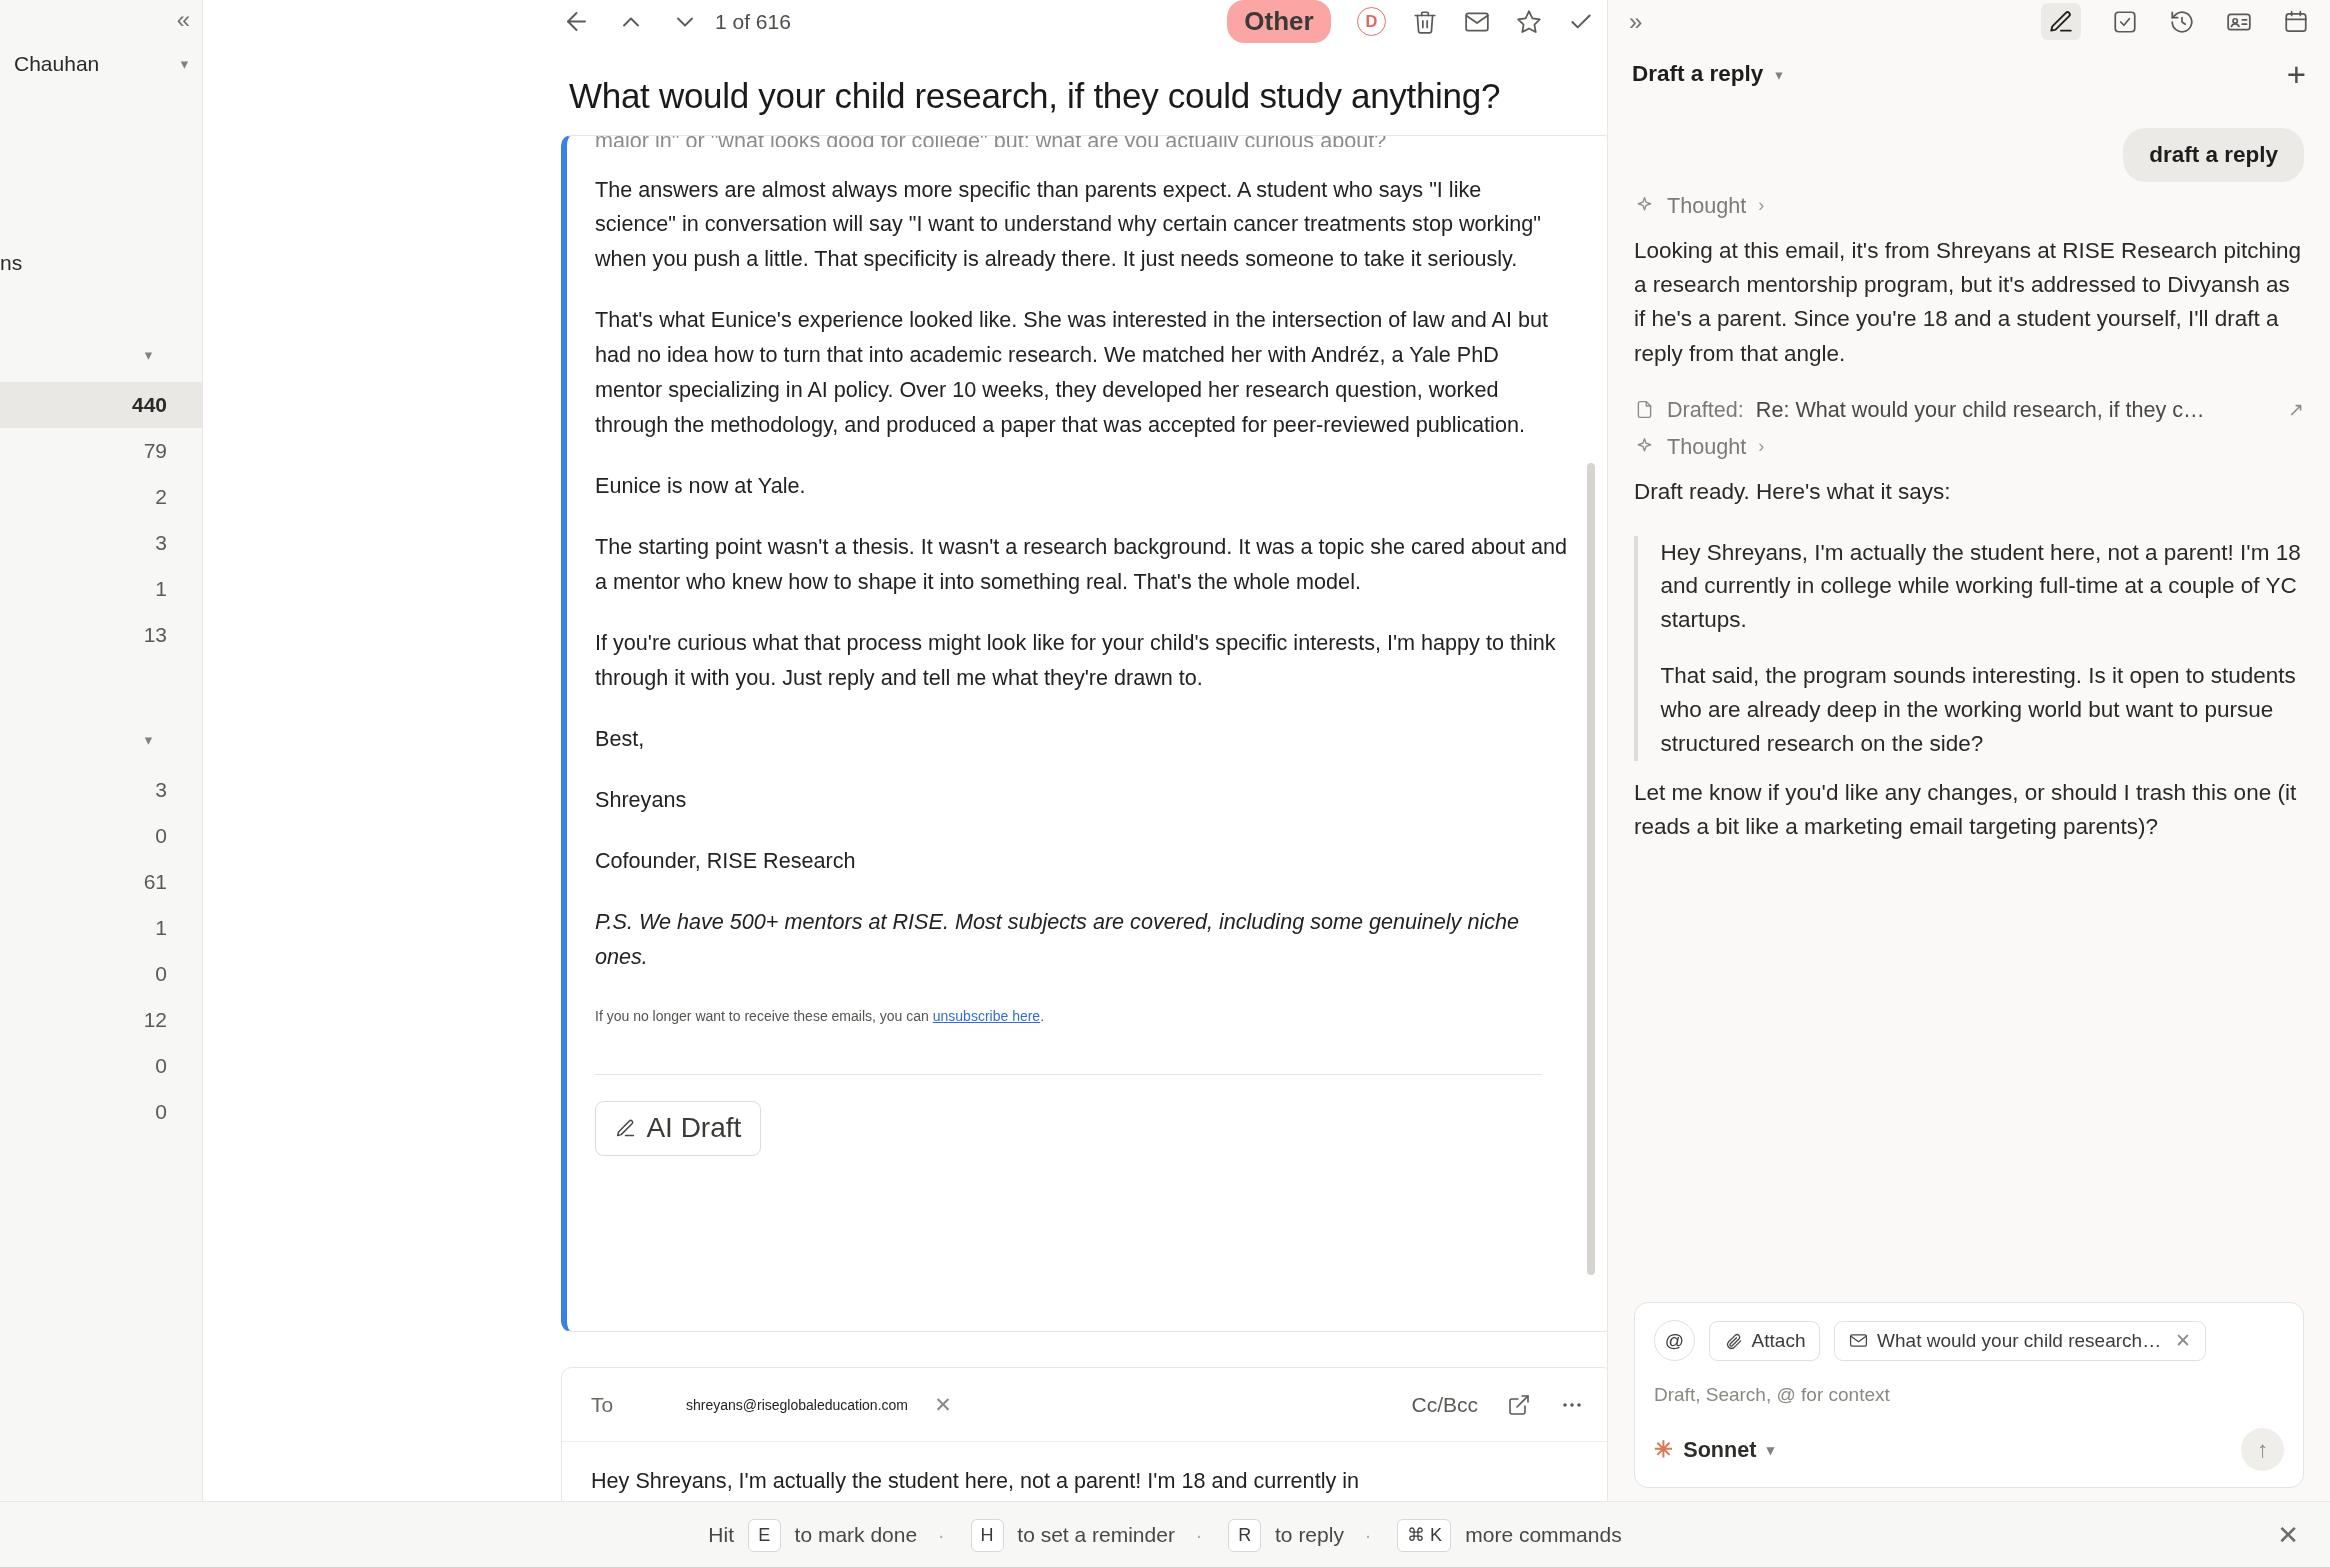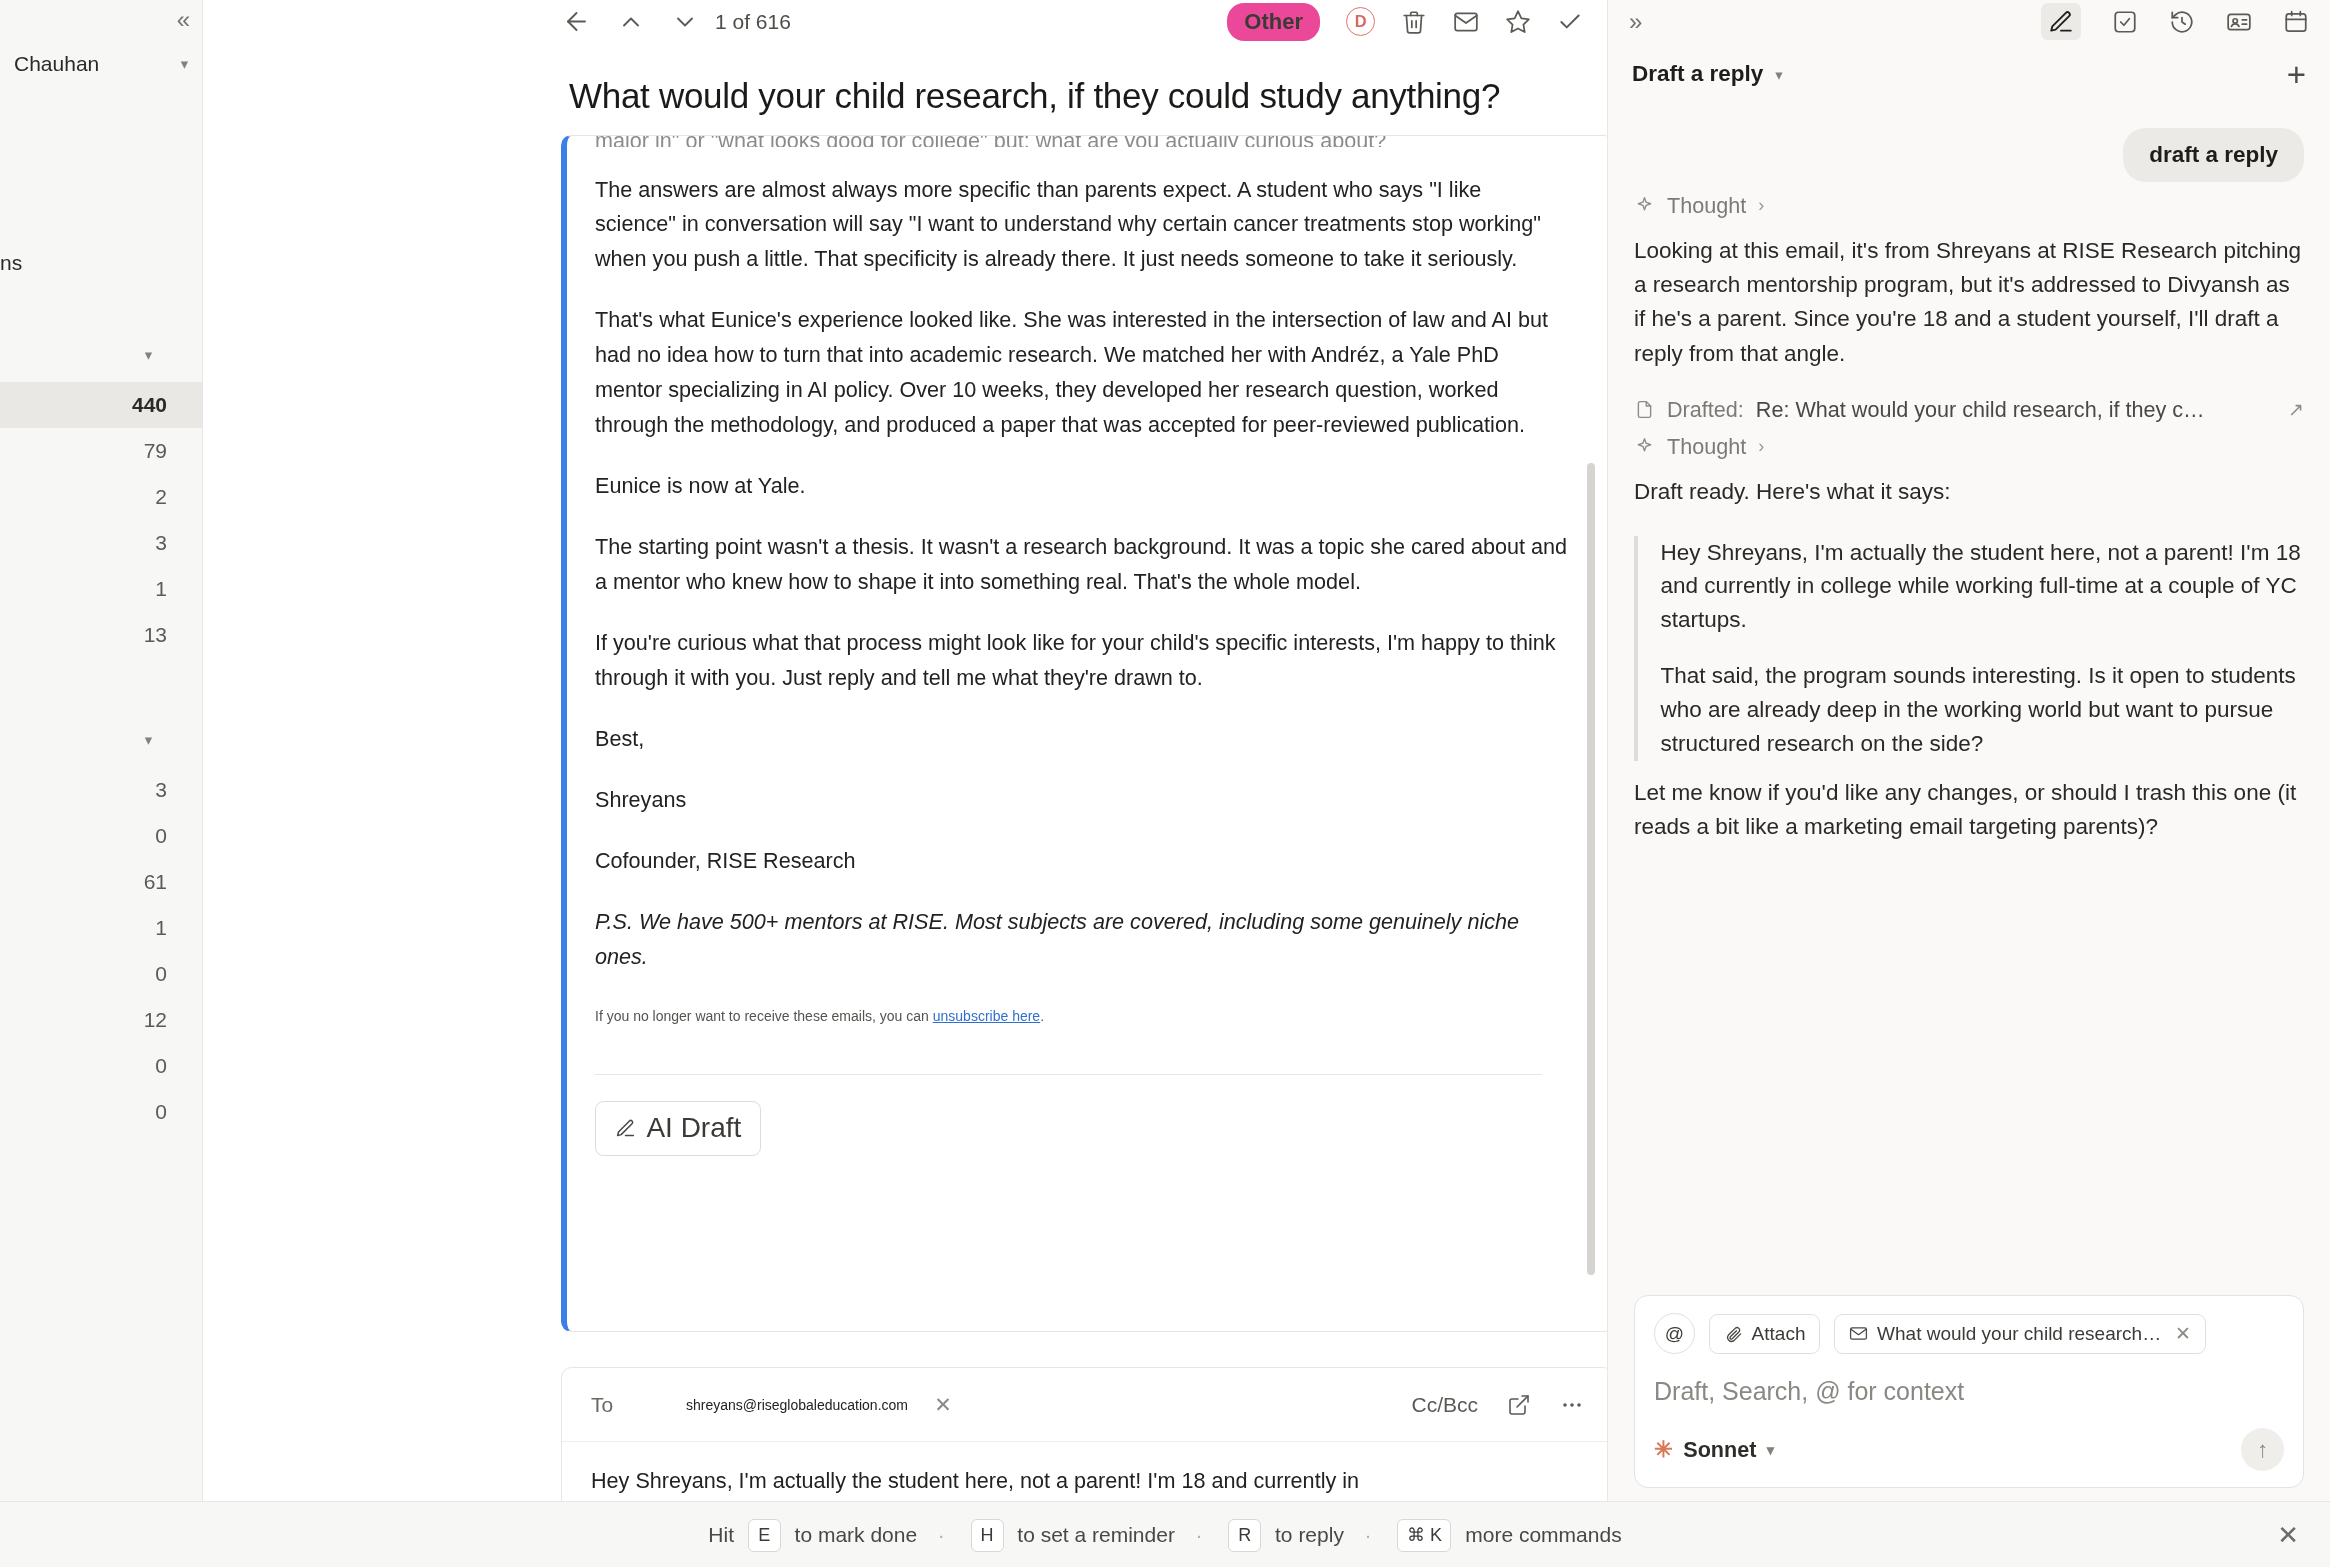--- a/index.html
+++ b/index.html
@@ -54,22 +54,22 @@
     height: 43px; display: flex; align-items: center;
     padding: 0 35px 0 363px; position: relative;
   }
   .nav-icons { position: absolute; left: 359px; display: flex; gap: 26px; align-items: center; }
   .ic { color: #5c5a55; cursor: pointer; display: inline-flex; align-items: center; justify-content: center; }
   .counter { position: absolute; left: 512px; font-size: 21px; color: #4f4d49; }
   .toolbar-right {
     position: absolute; left: 1024px; display: flex; align-items: center; gap: 26px;
   }
   .pill-other {
-    background: #ec4899; color: #3b3a37; border-radius: 17.3px;
-    padding: 6px 17.3px; font-size: 22px; font-weight: 600;
+    background: #fca5a5; color: #3b3a37; border-radius: 17.3px;
+    padding: 6px 17.3px; font-size: 26px; font-weight: 600;
   }
   .avatar-d {
     width: 29px; height: 29px; border-radius: 50%;
     border: 1.7px solid #e0736a; color: #d9695f;
     font-size: 16.4px; display: flex; align-items: center; justify-content: center;
     font-weight: 600;
   }
 
   .subject {
     font-size: 35px; font-weight: 400; color: #1b1a18;
@@ -183,21 +183,21 @@
   }
   .composer-chips { display: flex; align-items: center; gap: 14px; }
   .chip {
     display: inline-flex; align-items: center; gap: 8.6px;
     border: 0.9px solid #e0dfdb; border-radius: 8.6px;
     padding: 7.8px 14px; font-size: 19px; color: #3d3b38; background: #fff; cursor: pointer;
   }
   .chip.round { border-radius: 50%; width: 41px; height: 41px; justify-content: center; padding: 0; }
   .chip .x { color: #8e8c87; font-size: 19px; margin-left: 5.2px; }
   .composer-input {
-    margin-top: 22.5px; font-size: 25px; color: #8a8882;
+    margin-top: 22.5px; font-size: 19px; color: #8a8882;
   }
   .composer-foot {
     margin-top: 22.5px; display: flex; align-items: center; justify-content: space-between;
   }
   .model-sel { display: flex; align-items: center; gap: 10.4px; font-size: 21.6px; color: #2e2d2a; font-weight: 600;}
   .spark { color: #d97757; font-size: 22.5px; }
   .send-btn {
     width: 43px; height: 43px; border-radius: 50%; background: #efeeeb;
     display: flex; align-items: center; justify-content: center; color: #8e8c87;
     font-size: 22.5px; cursor: pointer;

